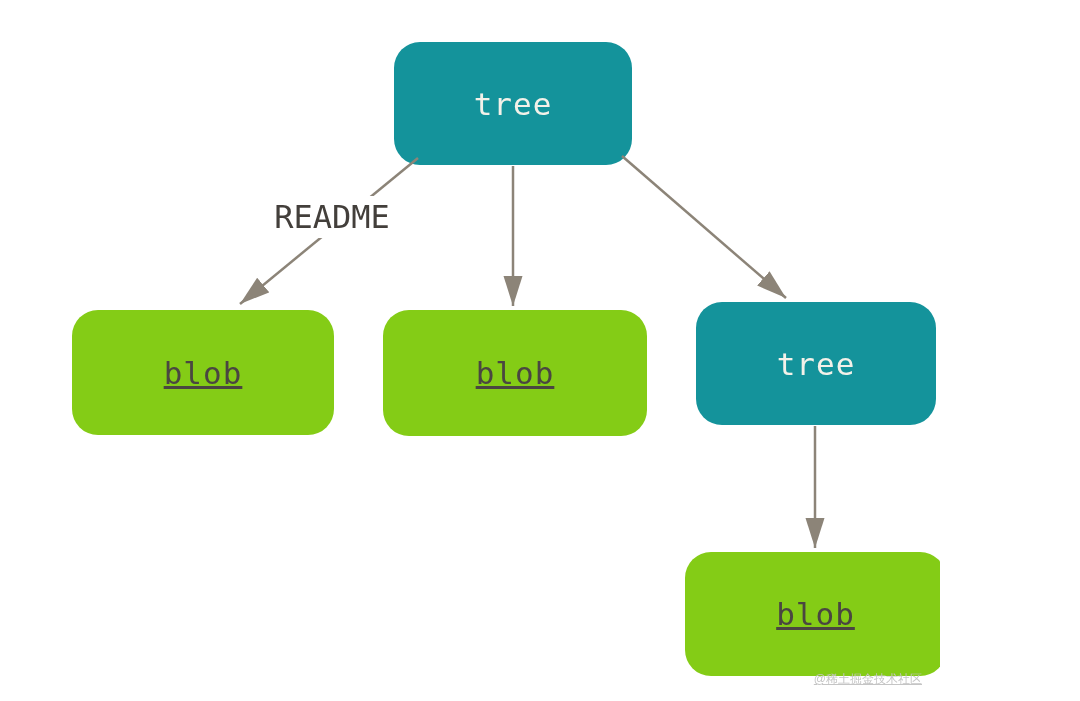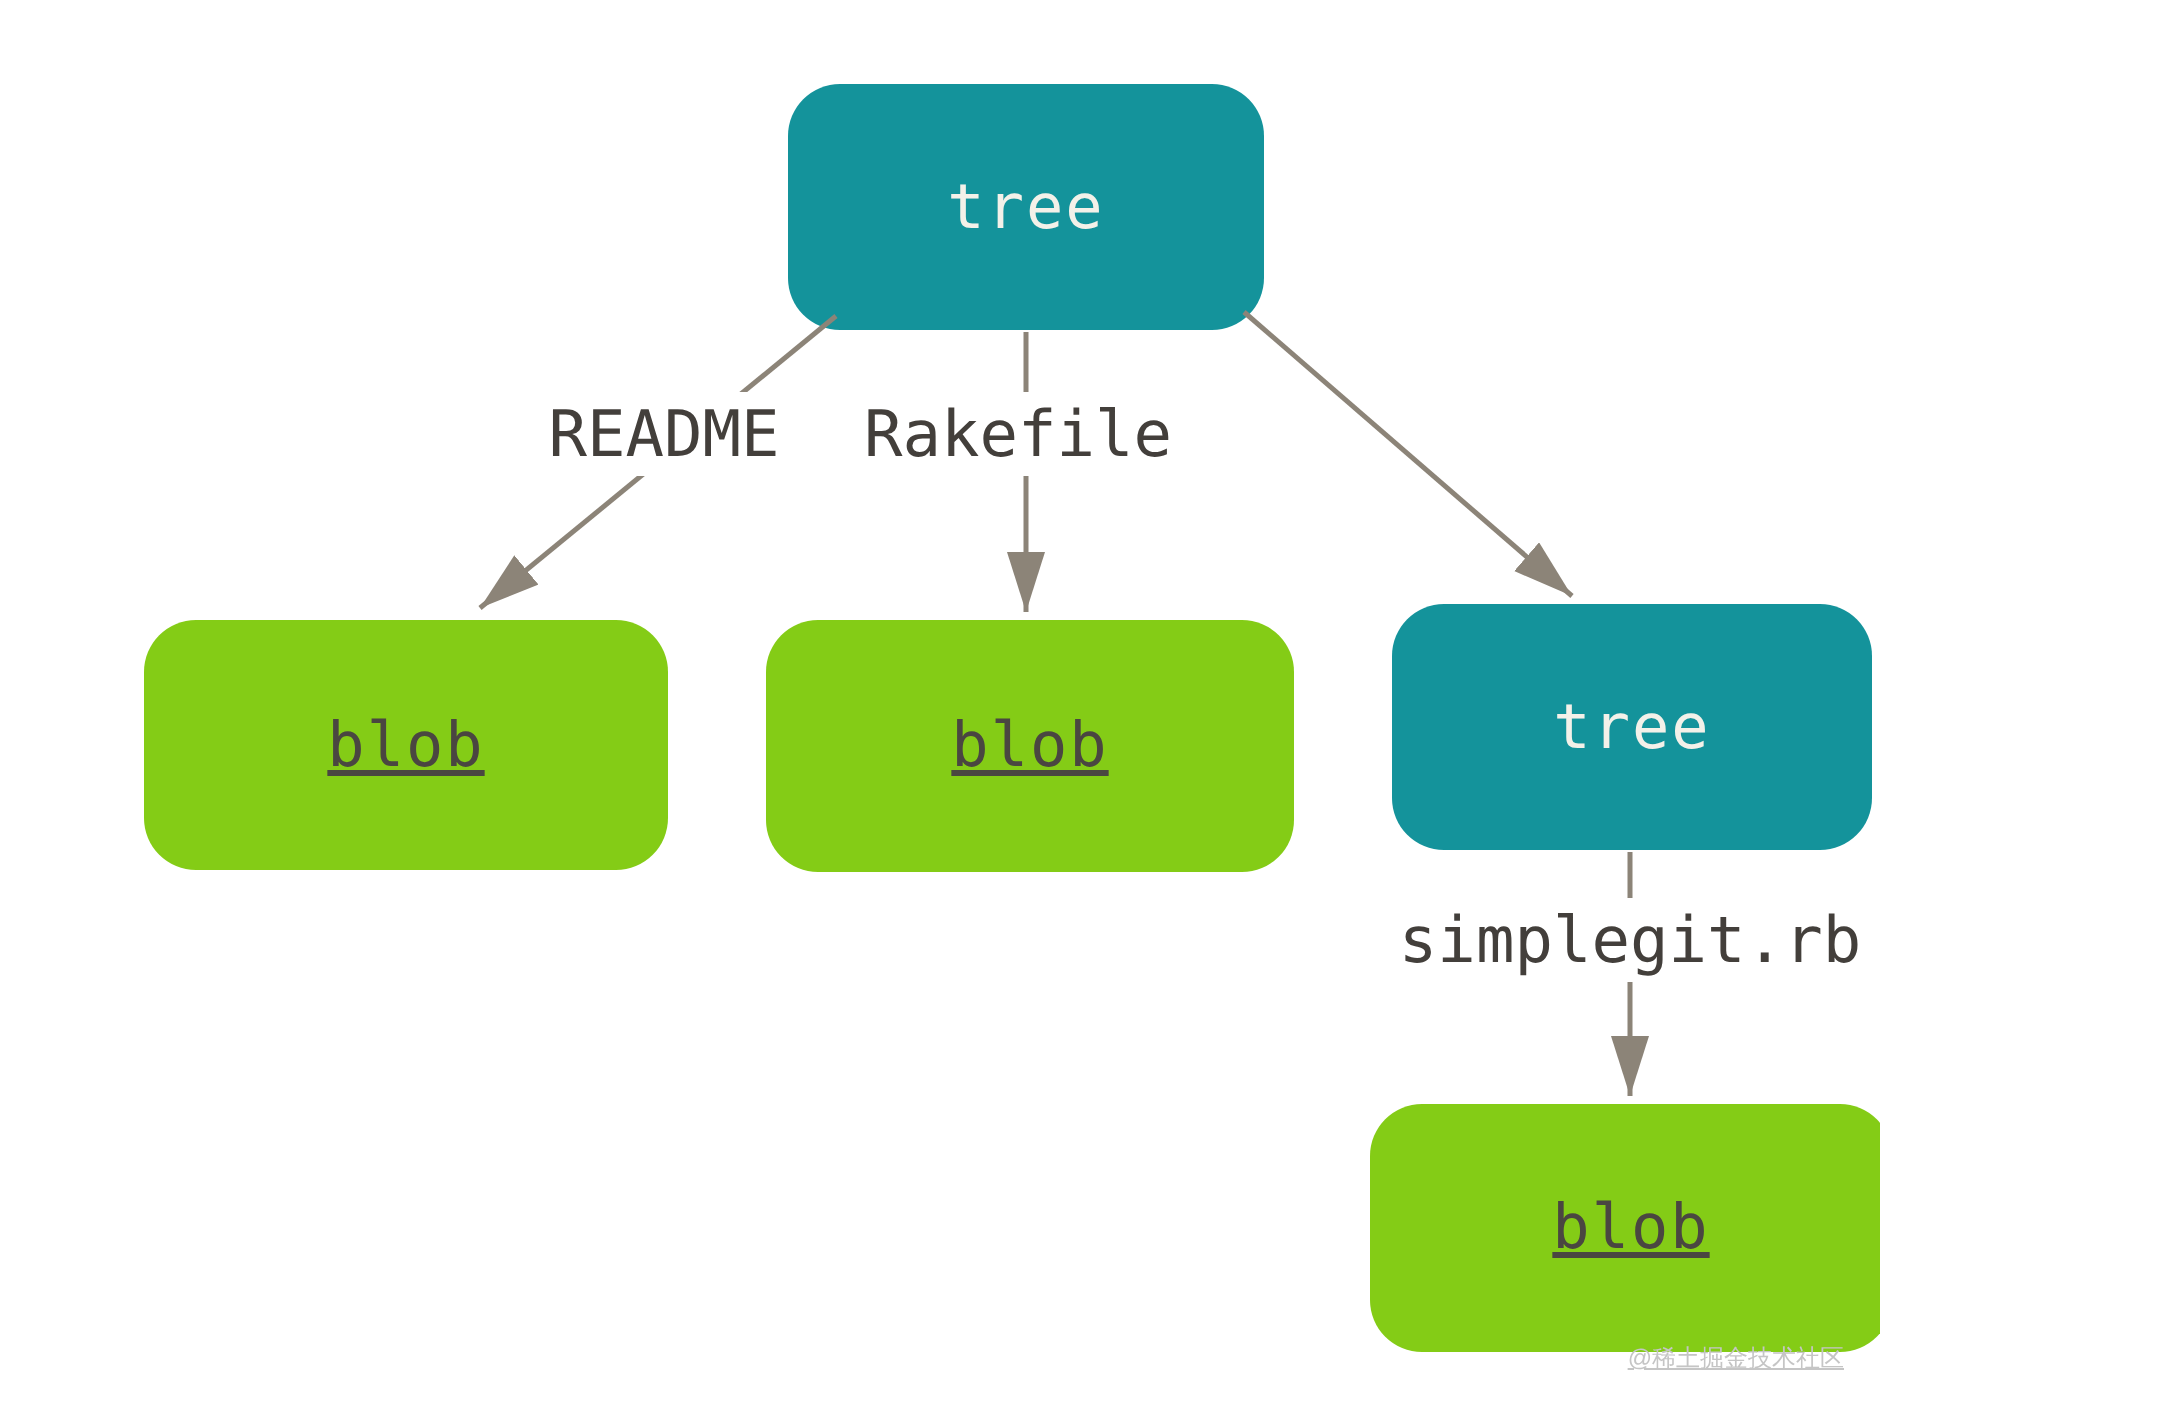--- a/index.html
+++ b/index.html
@@ -94,18 +94,16 @@
         <path d="M0,0 L30,9.5 L0,19 Z" fill="#8C8478"></path>
       </marker>
     </defs>
     <line x1="418" y1="158" x2="240" y2="304" stroke="#8C8478" stroke-width="2.5" marker-end="url(#arrowhead)"></line>
     <line x1="513" y1="166" x2="513" y2="306" stroke="#8C8478" stroke-width="2.5" marker-end="url(#arrowhead)"></line>
     <line x1="622" y1="156" x2="786" y2="298" stroke="#8C8478" stroke-width="2.5" marker-end="url(#arrowhead)"></line>
     <line x1="815" y1="426" x2="815" y2="548" stroke="#8C8478" stroke-width="2.5" marker-end="url(#arrowhead)"></line>
   </svg>
 
   <div class="edge-label" style="left:332px; top:217px;">README</div>
-  <div class="edge-label" style="left:509px; top:217px;">Rakefile</div>
-  <div class="edge-label" style="left:815px; top:470px;">simplegit.rb</div>
 
   <div class="watermark">@稀土掘金技术社区</div>
 
 </div>
 
 </body></html>

